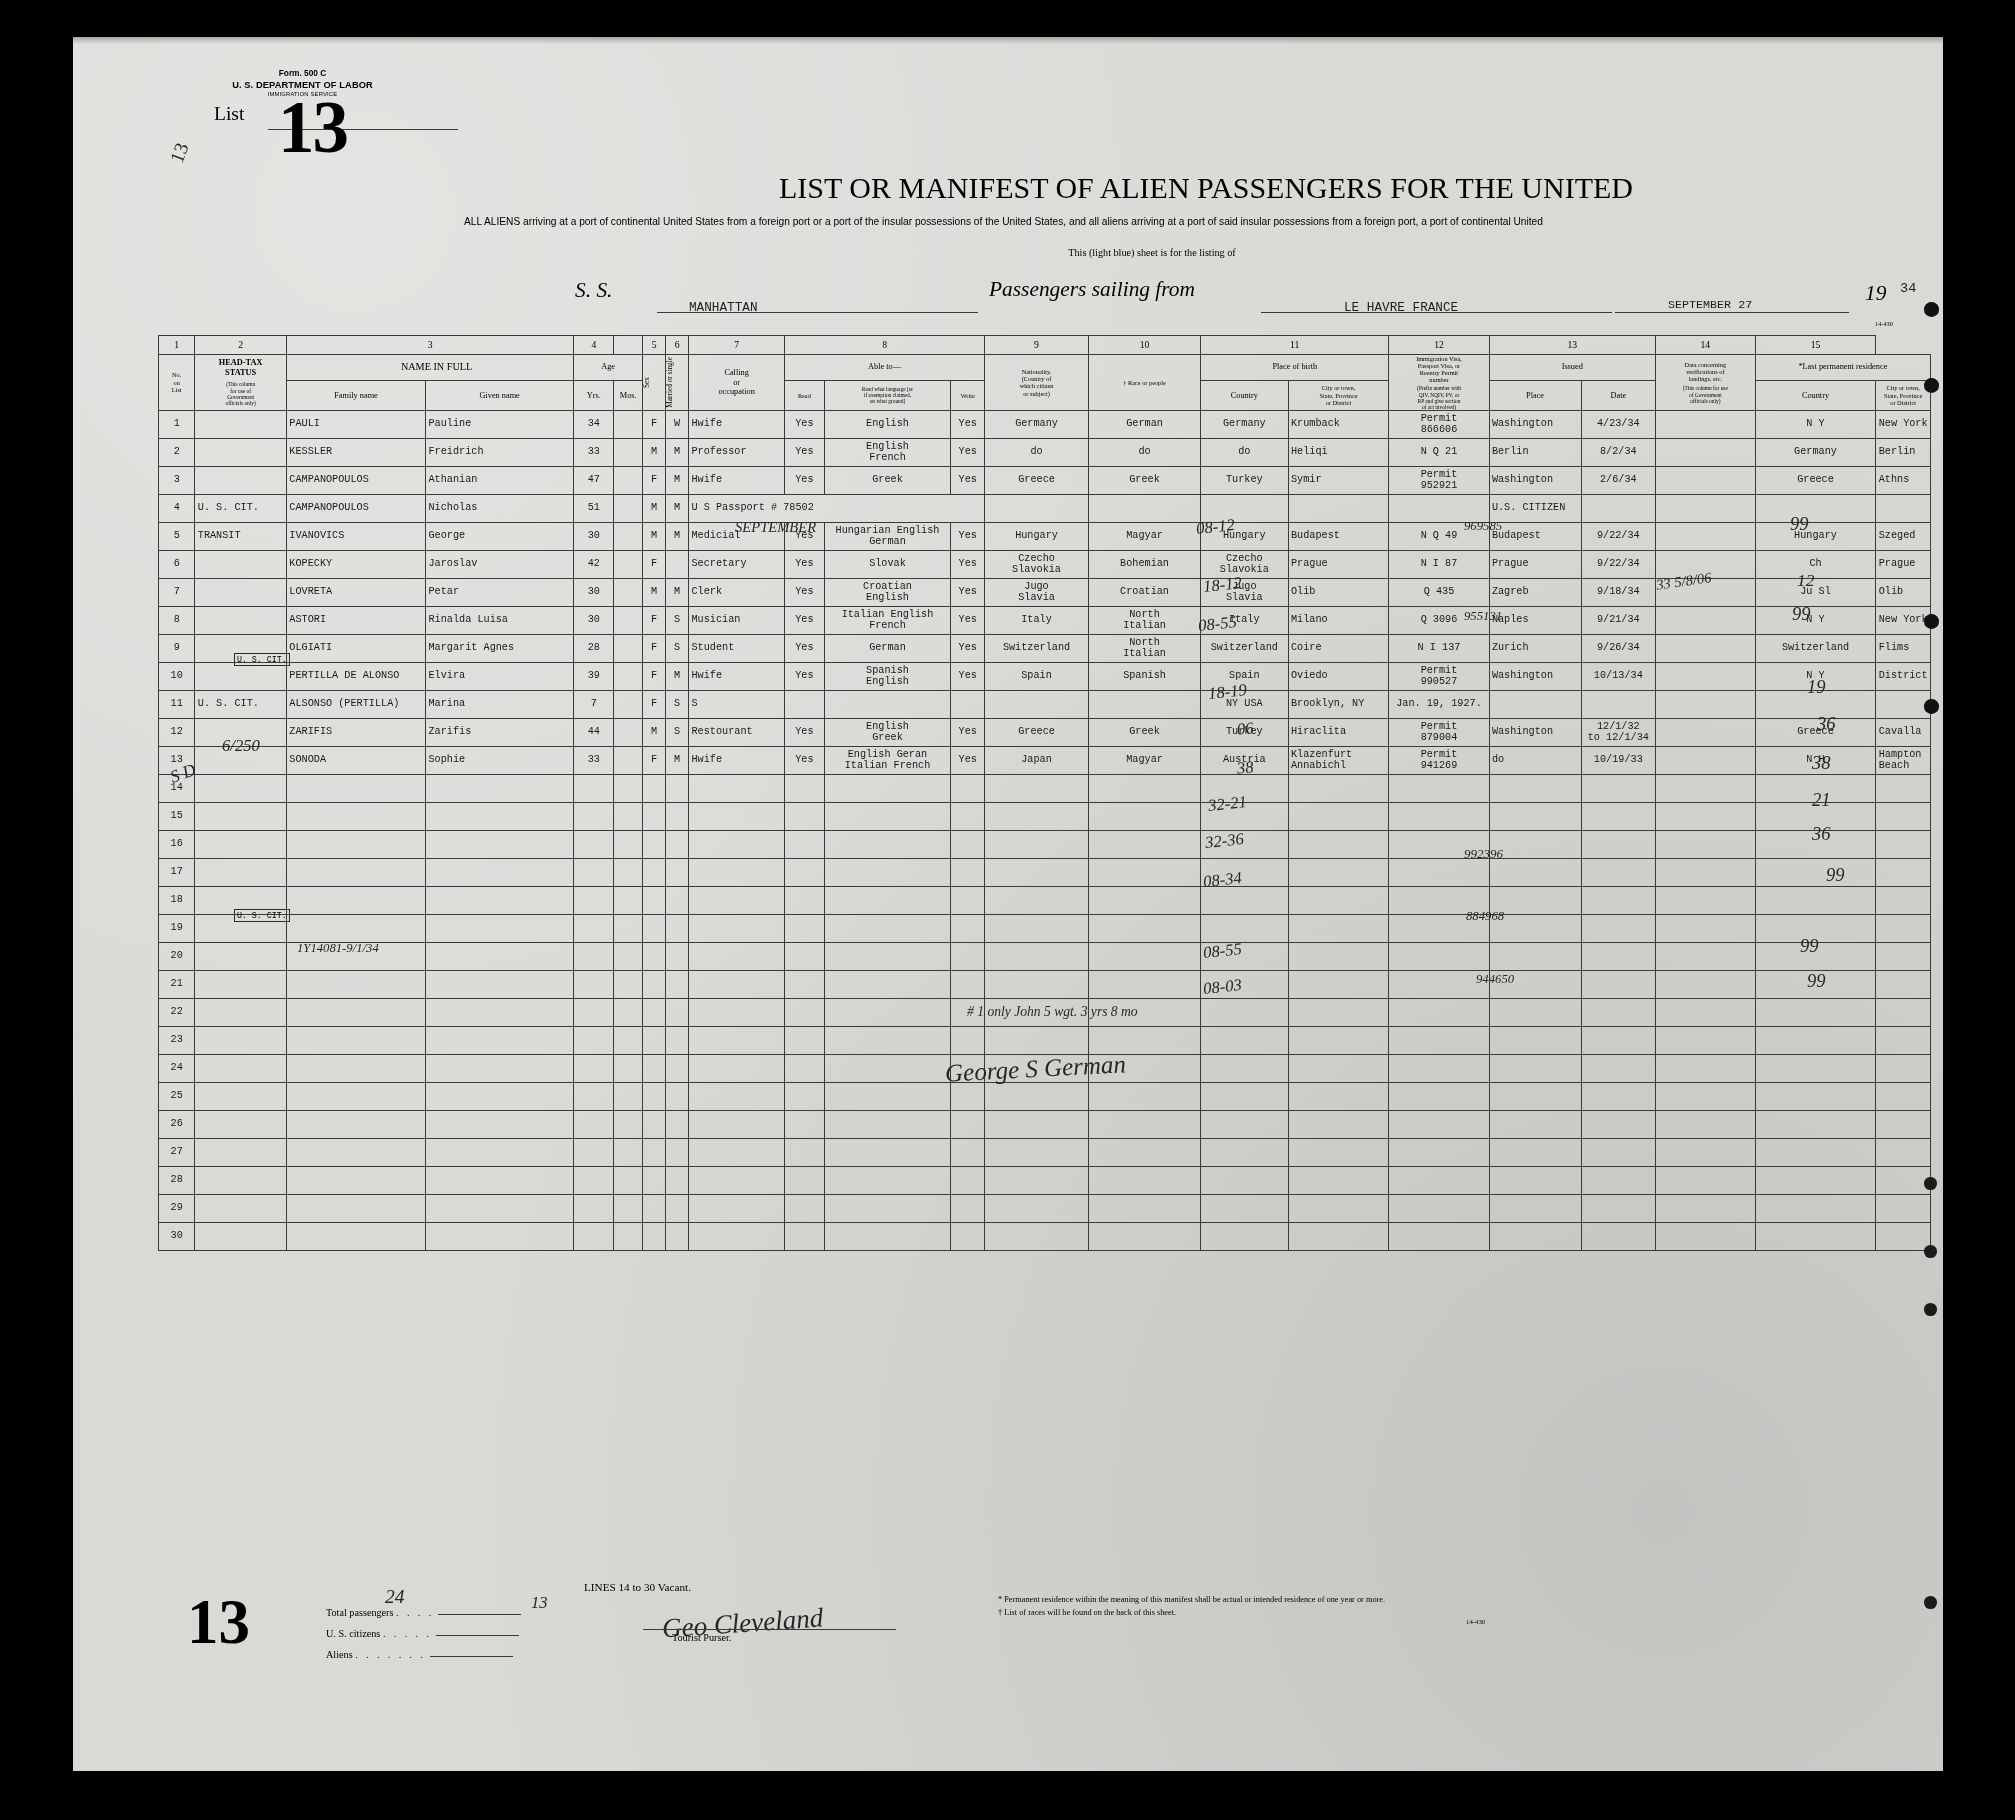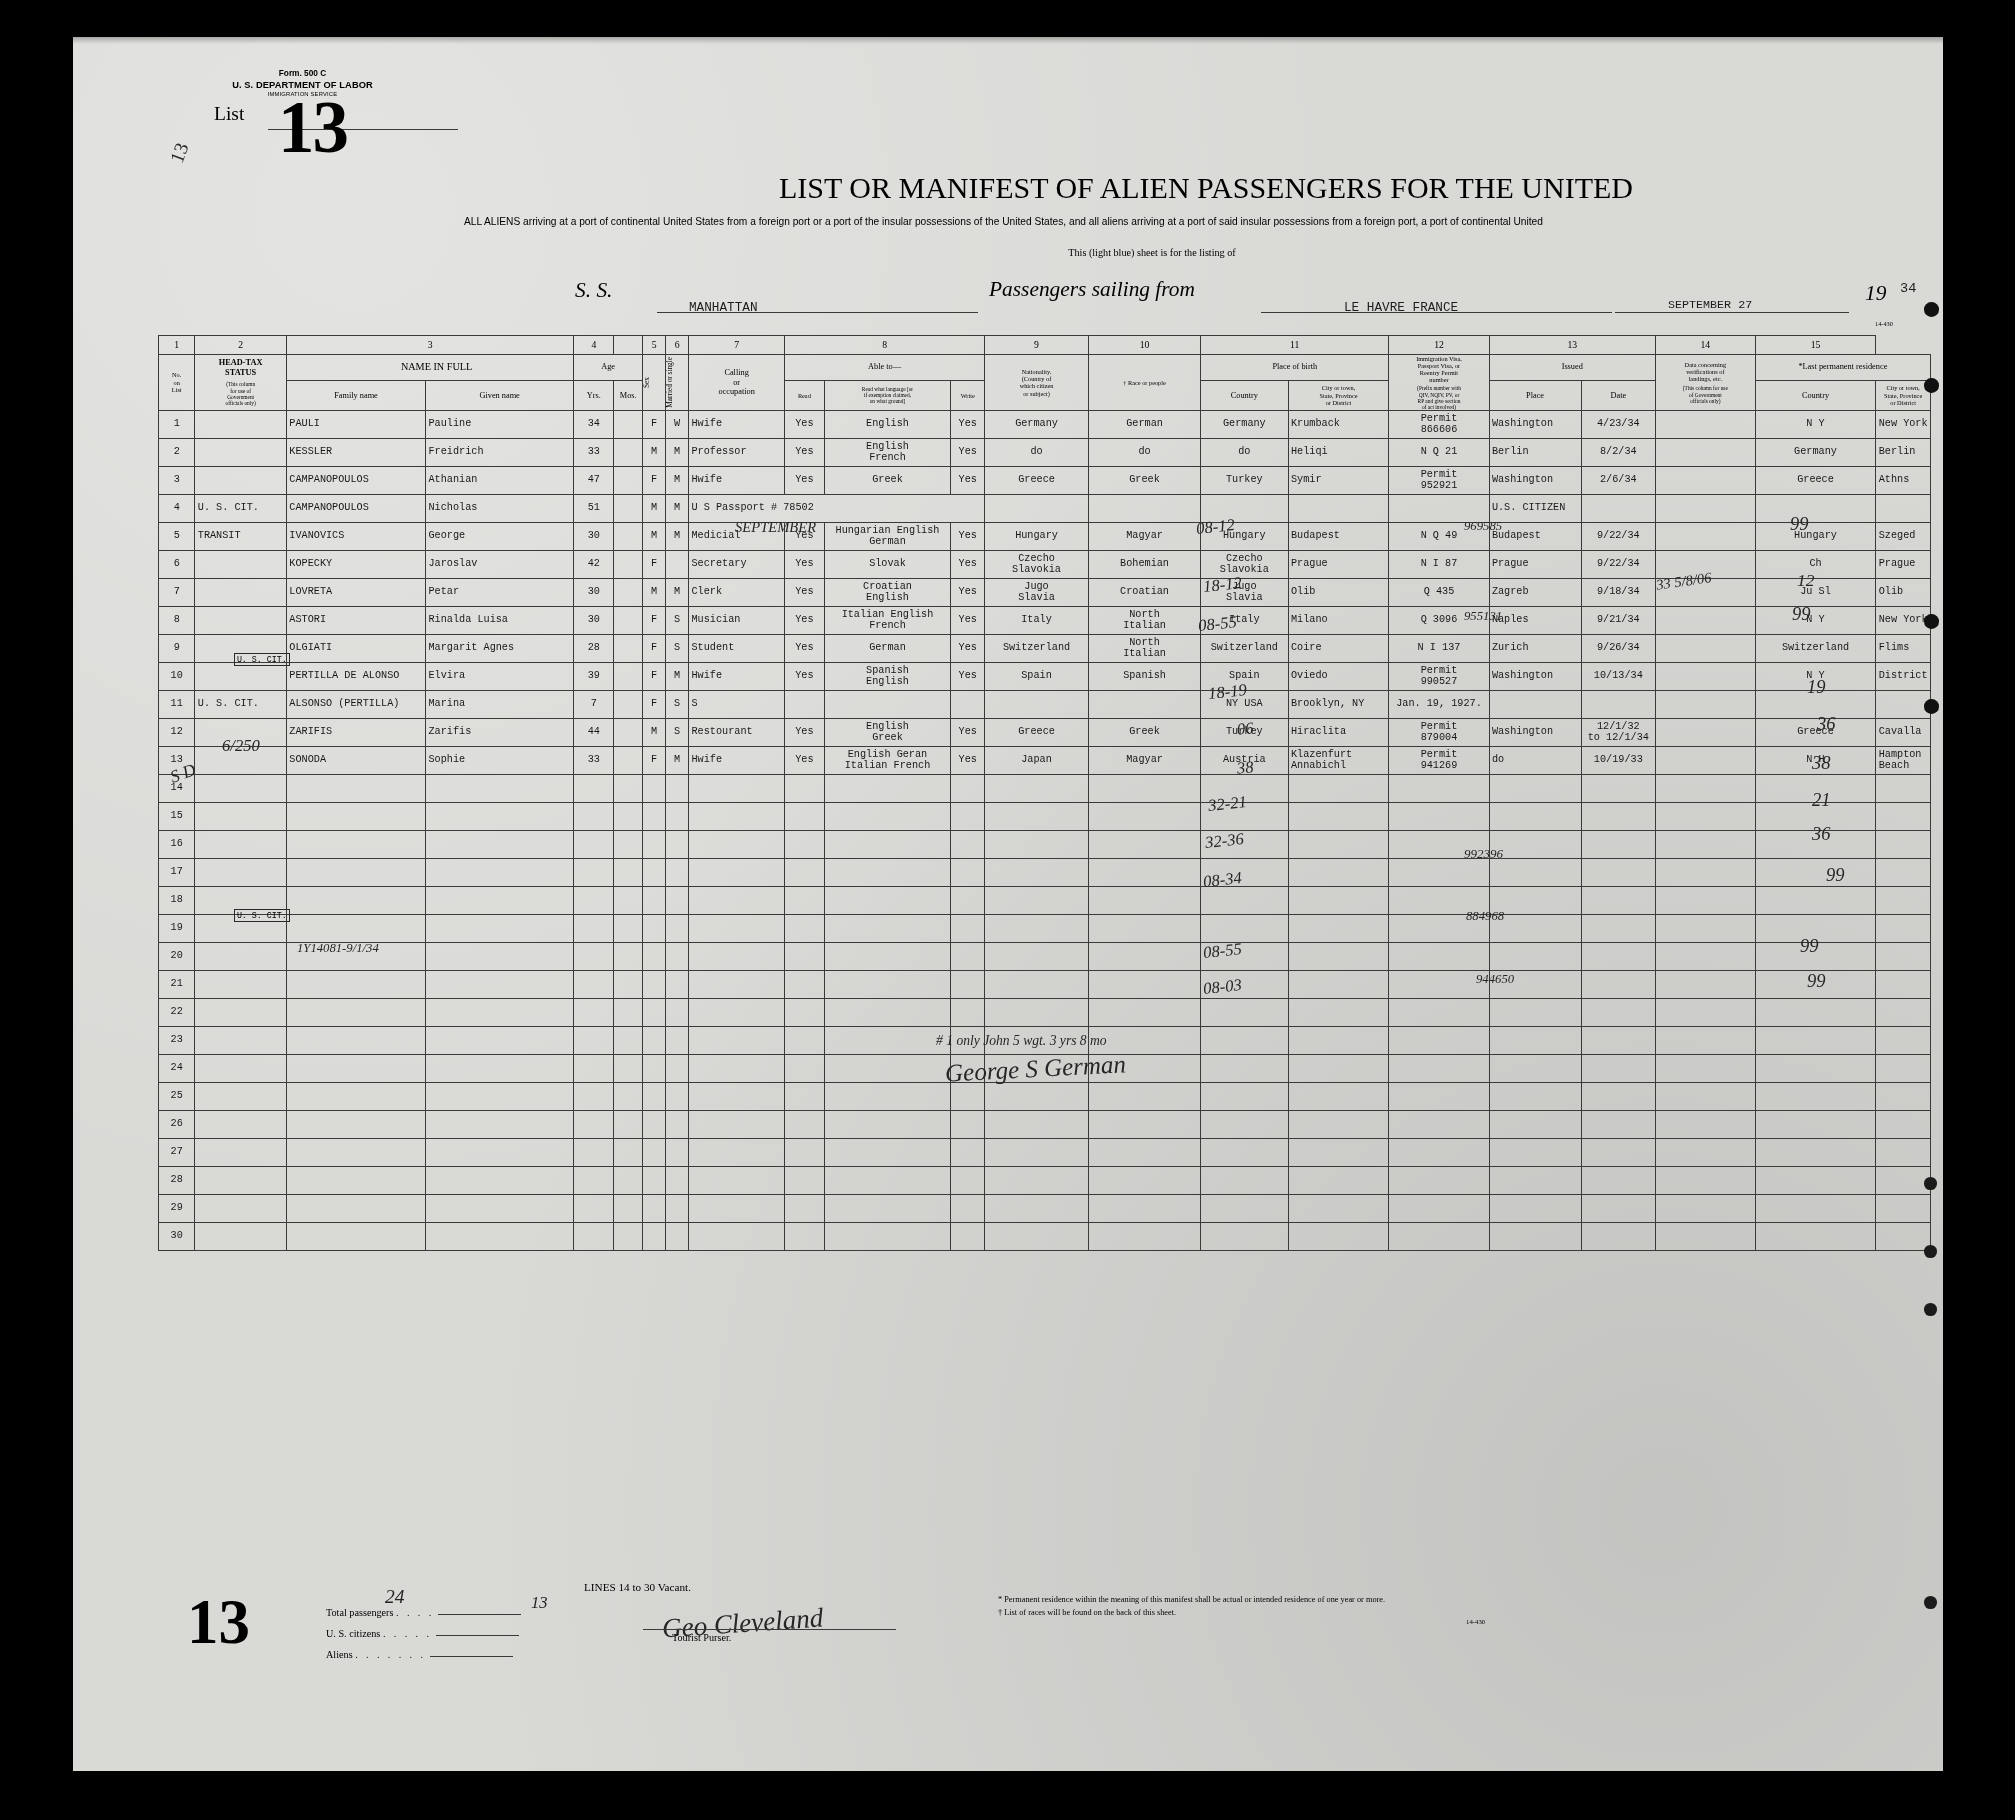--- a/index.html
+++ b/index.html
@@ -954,21 +954,21 @@
   <div class="pen" style="position:absolute;left:1727px;top:899px;font-size:18.5px;">99</div>
 
   <div class="pen" style="position:absolute;left:1130px;top:940px;font-size:16.6px;transform:rotate(-6deg);">08-03</div>
   <div class="pen" style="position:absolute;left:1403px;top:935px;font-size:12.7px;">944650</div>
   <div class="pen" style="position:absolute;left:1734px;top:934px;font-size:18.5px;">99</div>
 
   <div class="pen" style="position:absolute;left:149px;top:699px;font-size:16.6px;">6/250</div>
   <div class="pen" style="position:absolute;left:97px;top:726px;font-size:17.5px;transform:rotate(-20deg);">S D</div>
   <div class="pen" style="position:absolute;left:224px;top:904px;font-size:12.7px;">1Y14081-9/1/34</div>
   <div class="pen" style="position:absolute;left:662px;top:482px;font-size:14.6px;">SEPTEMBER</div>
-  <div class="pen" style="position:absolute;left:863px;top:967px;font-size:13.6px;margin-top:29px;"># 1 only John 5 wgt. 3 yrs 8 mo</div>
+  <div class="pen" style="position:absolute;left:894px;top:967px;font-size:13.6px;"># 1 only John 5 wgt. 3 yrs 8 mo</div>
   <div class="pen" style="position:absolute;left:872px;top:1018px;font-size:25px;transform:rotate(-3deg);">George S German</div>
   <div class="pen" style="position:absolute;left:312px;top:1549px;font-size:19.5px;">24</div>
 
   <div class="boxmark" style="left:161px;top:616px;">U. S. CIT.</div>
   <div class="boxmark" style="left:161px;top:872px;">U. S. CIT.</div>
 
   <div class="hole" style="left:1851px;top:265px;"></div>
   <div class="hole" style="left:1851px;top:341px;"></div>
   <div class="hole" style="left:1851px;top:577px;"></div>
   <div class="hole" style="left:1851px;top:662px;"></div>

